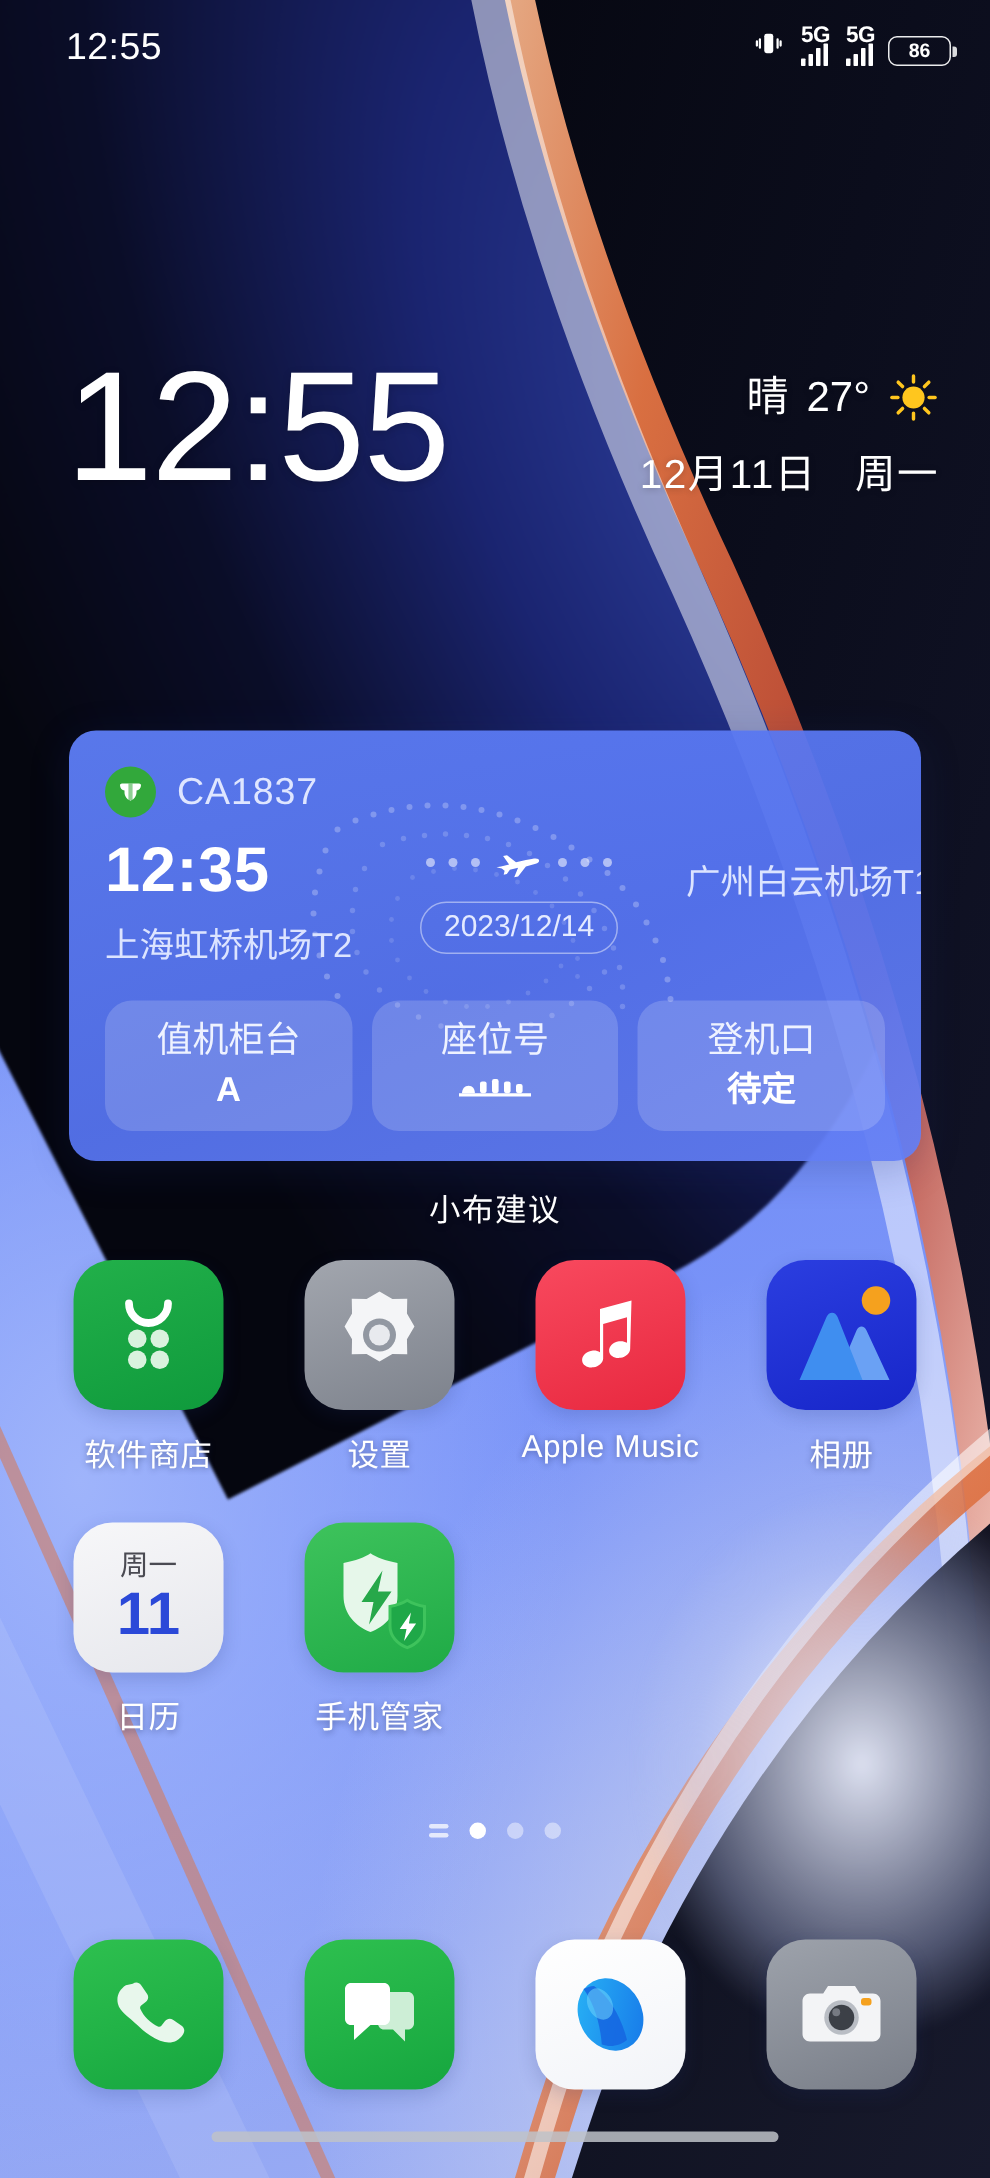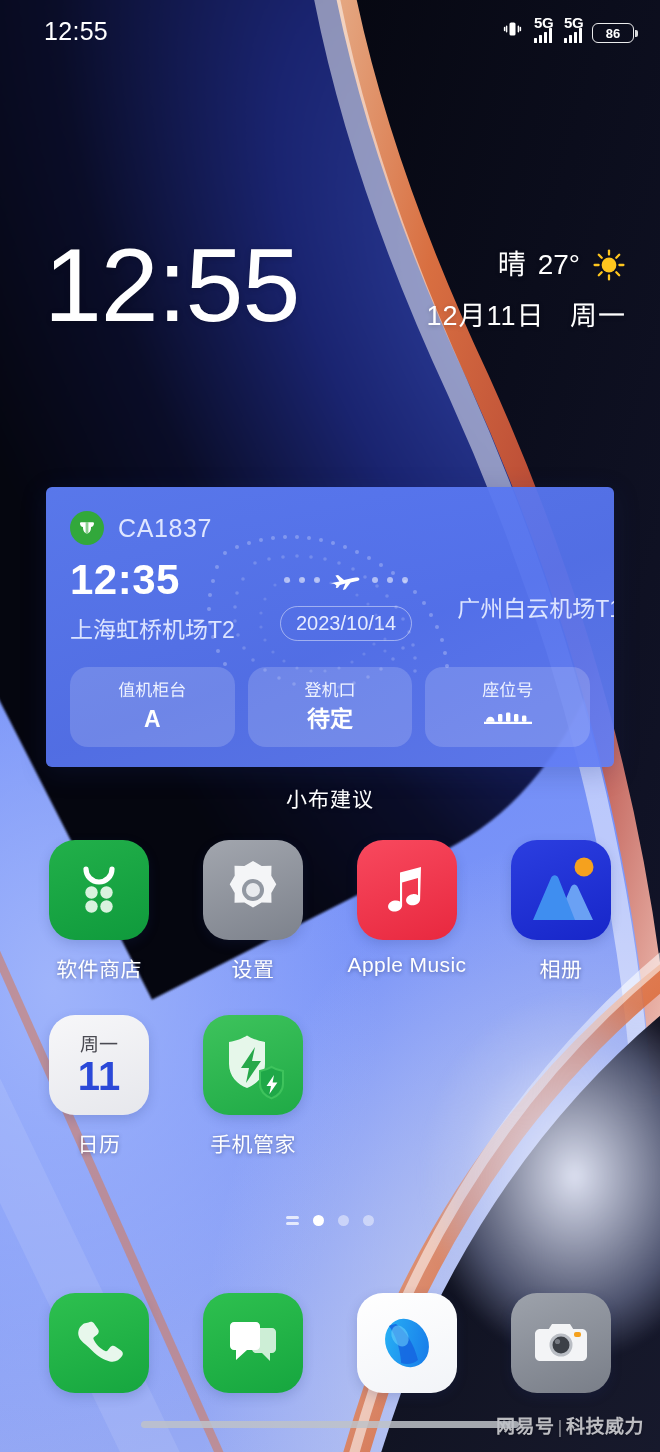--- a/index.html
+++ b/index.html
@@ -103,40 +103,40 @@
   .sun{ position:relative; width:34px; height:34px; flex:none; }
   .wx-date{
     margin-top:12px; font-size:27px; color:#fff; letter-spacing:1px;
     text-shadow:0 1px 5px rgba(0,0,0,.22);
   }
 
   
   .widget-wrap{ position:absolute; left:46px; top:487px; width:568px; z-index:5; }
   .flight{
     position:relative;
-    border-radius:6px;
+    border-radius:18px;
     background:linear-gradient(160deg, rgba(92,124,243,.96) 0%, rgba(86,116,240,.94) 55%, rgba(99,126,244,.93) 100%);
     padding:24px 24px 20px;
     overflow:hidden;
     box-shadow:0 6px 26px rgba(25,40,110,.22);
   }
   .globe{
     position:absolute; left:50%; top:6px; transform:translateX(-50%);
     width:330px; height:240px; opacity:.30; pointer-events:none;
   }
   .fl-head{ display:flex; align-items:center; gap:14px; position:relative; z-index:2; }
   .airline-logo{
     width:34px; height:34px; border-radius:50%;
     background:#32a83b; position:relative; flex:none;
     display:flex; align-items:center; justify-content:center;
   }
   .fl-no{ font-size:25px; color:#dfe6ff; letter-spacing:.6px; }
   .fl-mid{
     position:relative; z-index:2;
-    display:flex; align-items:center; justify-content:space-between;
+    display:flex; align-items:flex-start; justify-content:space-between;
     margin-top:14px;
   }
   .ep{ min-width:210px; }
   .ep.right{ text-align:right; }
   .ep-time{ font-size:42px; font-weight:700; color:#fff; line-height:1; letter-spacing:.5px; }
   .ep-port{ margin-top:10px; font-size:23px; color:#dce4ff; white-space:nowrap; }
   .mid-col{ flex:1; display:flex; flex-direction:column; align-items:center; padding-top:4px; }
   .plane-line{ display:flex; align-items:center; gap:9px; }
   .dot{ width:6px; height:6px; border-radius:50%; background:rgba(255,255,255,.55); }
   .plane-ic{ width:34px; height:24px; }
@@ -150,21 +150,21 @@
     position:relative; z-index:2;
     display:flex; gap:13px; margin-top:22px;
   }
   .chip{
     flex:1; border-radius:18px;
     background:rgba(255,255,255,.17);
     padding:15px 6px 16px;
     text-align:center;
     display:flex; flex-direction:column; align-items:center; gap:9px;
   }
-  .chip-label{ font-size:17px; color:#eef2ff; line-height:1; }
+  .chip-label{ font-size:24px; color:#eef2ff; line-height:1; }
   .chip-value{ font-size:23px; color:#fff; font-weight:700; line-height:1; }
   .seat-ic{ width:52px; height:18px; }
   .widget-caption{
     margin-top:16px; text-align:center;
     font-size:21px; color:#fff; letter-spacing:1px;
     text-shadow:0 1px 4px rgba(0,0,0,.25);
   }
 
   
   .grid{
@@ -485,50 +485,50 @@
             <span class="dot"></span>
             <span class="plane-ic">
               <svg width="34" height="24" viewBox="0 0 34 24">
                 <path d="M2 15.2l3-.6 5.4-1.2-4-5.8 2.6-.5 6 4.8 6.6-1.5c2.8-.6 5.4-1 6.4-1 1.5 0 2.4.6 2.4 1.5 0 .9-.8 1.6-2.3 2l-6.5 1.7-5.2 6.7-2.6.6 2.6-6.4-5.5 1.4-2 2.8-2.1.4.6-2.6-1.9-1.5z" fill="#ffffff"></path>
               </svg>
             </span>
             <span class="dot"></span>
             <span class="dot"></span>
             <span class="dot"></span>
           </div>
-          <div class="date-pill">2023/10/14</div>
+          <div class="date-pill">2023/12/14</div>
         </div>
 
         <div class="ep right">
           <div class="ep-port">广州白云机场T1</div>
         </div>
       </div>
 
       <div class="chips">
         <div class="chip">
           <span class="chip-label">值机柜台</span>
           <span class="chip-value">A</span>
-        </div>
-        <div class="chip">
-          <span class="chip-label">登机口</span>
-          <span class="chip-value">待定</span>
         </div>
         <div class="chip">
           <span class="chip-label">座位号</span>
           <span class="seat-ic">
             <svg width="52" height="18" viewBox="0 0 52 18">
               <path d="M2 16h48v-2.2H2z" fill="#ffffff"></path>
               <path d="M4 13.8c0-3 1.8-5 4.4-5s4.2 2 4.2 5z" fill="#ffffff"></path>
               <rect x="16" y="6" width="4.4" height="7.8" rx="1.4" fill="#ffffff"></rect>
               <rect x="24" y="4.4" width="4.4" height="9.4" rx="1.4" fill="#ffffff"></rect>
               <rect x="32" y="6" width="4.4" height="7.8" rx="1.4" fill="#ffffff"></rect>
               <rect x="40" y="7.6" width="4.4" height="6.2" rx="1.4" fill="#ffffff"></rect>
             </svg>
           </span>
         </div>
+        <div class="chip">
+          <span class="chip-label">登机口</span>
+          <span class="chip-value">待定</span>
+        </div>
       </div>
     </div>
 
     <div class="widget-caption">小布建议</div>
   </div>
 
   <div class="grid">
 
     <div class="app">
       <div class="icon i-store">
@@ -648,19 +648,16 @@
       <svg width="66" height="66" viewBox="0 0 66 66">
         <path d="M24 14h18l3.2 5H54c2.8 0 5 2.2 5 5v22c0 2.8-2.2 5-5 5H12c-2.8 0-5-2.2-5-5V24c0-2.8 2.2-5 5-5h8.8z" fill="#f3f4f6"></path>
         <circle cx="33" cy="35" r="11.5" fill="#b9bdc4"></circle>
         <circle cx="33" cy="35" r="8.5" fill="#3c4047"></circle>
         <circle cx="29.5" cy="31.5" r="2.6" fill="#8e939b" opacity=".7"></circle>
         <rect x="46" y="22" width="7" height="5" rx="2" fill="#f5a11e"></rect>
       </svg>
     </div>
   </div>
 
-  <div class="watermark">
-    <span>网易号</span><span class="sep">|</span><span>科技威力</span>
-  </div>
 
   <div class="homebar"></div>
 
 </div>
 
 </body></html>

